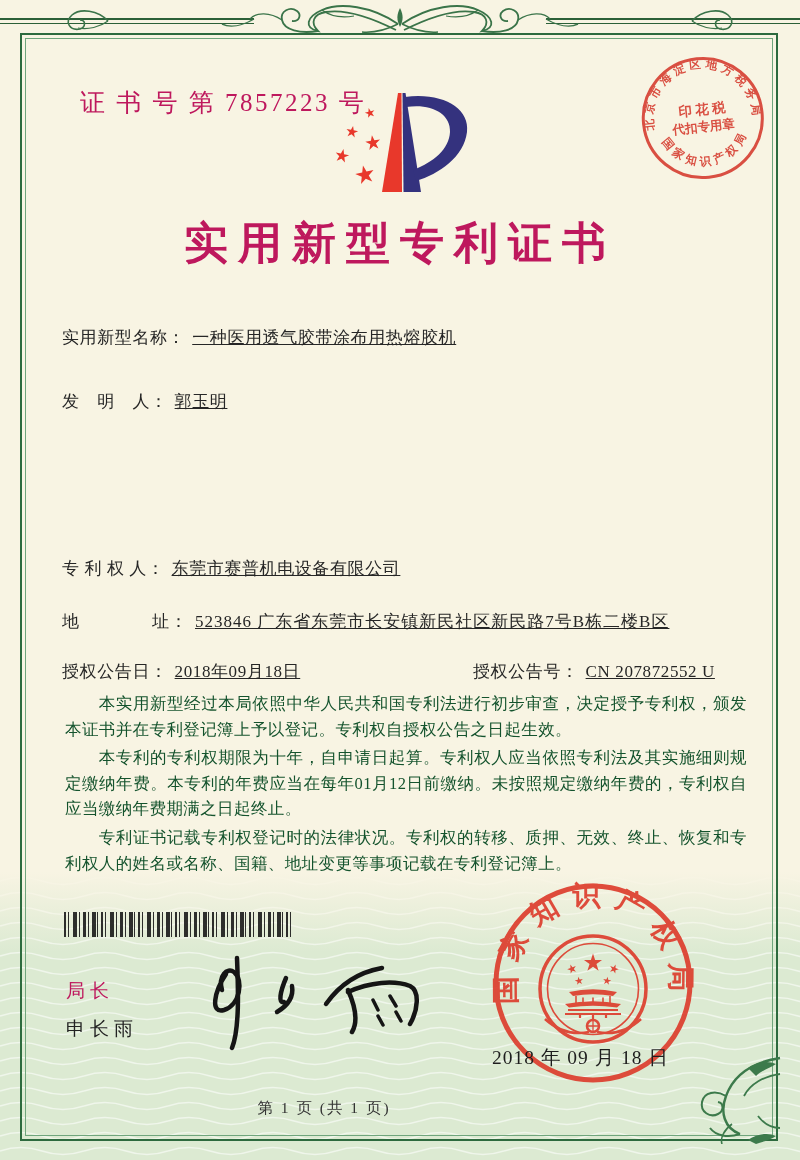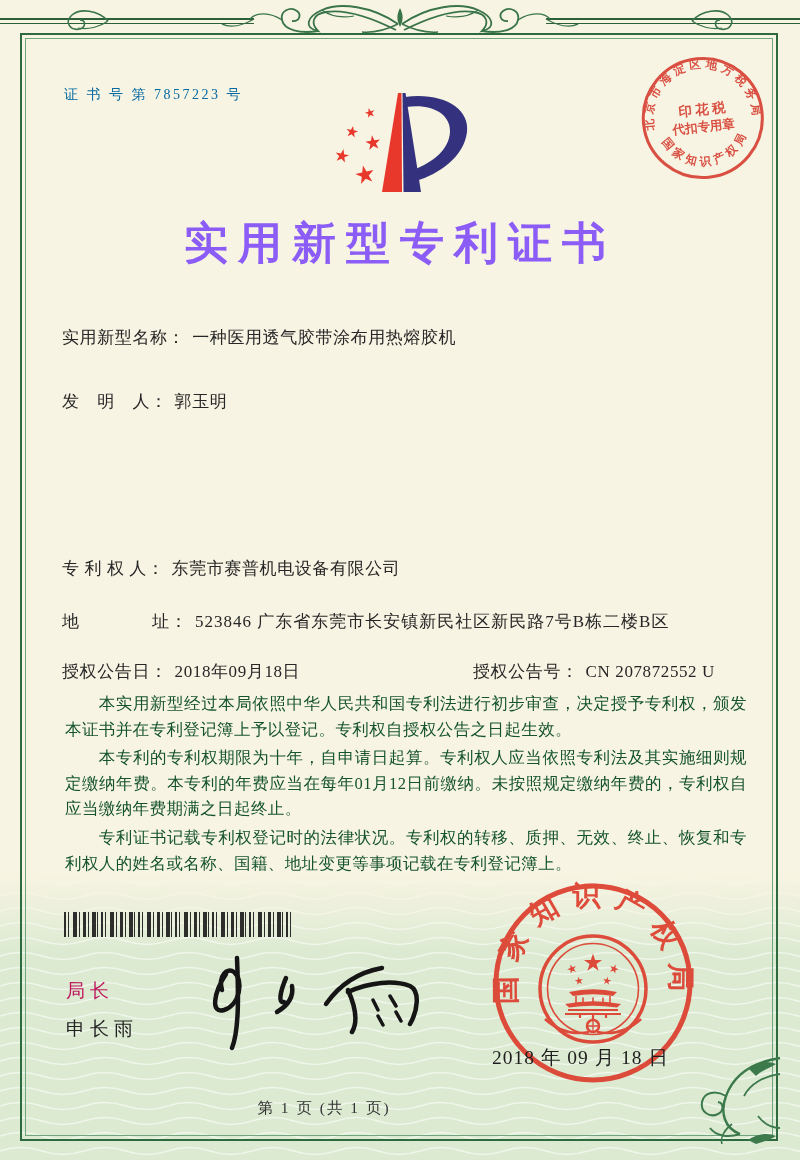--- a/index.html
+++ b/index.html
@@ -11,29 +11,29 @@
   .abs{position:absolute;}
   
   #waves{left:0;top:872px;width:800px;height:288px;}
   #wave-fade{left:0;top:872px;width:800px;height:80px;
     background:linear-gradient(#f8f4e3 0%,rgba(248,244,227,0) 100%);}
   
   #frame{left:20px;top:33px;width:754px;height:1104px;
     border:2.5px solid #2d6a3e;pointer-events:none;z-index:5;}
   #frame:after{content:"";position:absolute;inset:3px;border:1px solid #6fa57c;}
   
-  #certno{left:64px;top:86px;font-size:14px;letter-spacing:2.5px;color:#0369a1;z-index:6;}
+  #certno{left:80px;top:86px;font-size:25px;letter-spacing:2.5px;color:#be185d;z-index:6;}
   
   #title{left:0;top:214px;width:800px;text-align:center;font-size:44px;font-weight:700;
-    letter-spacing:10px;color:#8b5cf6;z-index:6;}
+    letter-spacing:10px;color:#be185d;z-index:6;}
   
   .field{position:absolute;left:62px;width:692px;font-size:17px;color:#262626;
     letter-spacing:.6px;z-index:6;}
   .flabel{white-space:pre;}
-  .fvalue{margin-left:7px;}
+  .fvalue{margin-left:7px;text-decoration:underline;}
   .field.addr{width:620px;text-align:justify;letter-spacing:1px;}
   .grant2{position:absolute;left:411px;top:0;}
   
   #paras{left:62px;top:688px;width:688px;z-index:6;}
   #paras p{margin:3px;font-size:16.5px;line-height:25.6px;letter-spacing:.4px;
     text-indent:2.05em;text-align:justify;color:#14532d;}
   
   #barcode{left:64px;top:912px;width:230px;height:25px;opacity:.88;z-index:6;
     background:repeating-linear-gradient(90deg,
       #141414 0 2px,transparent 2px 4px,

